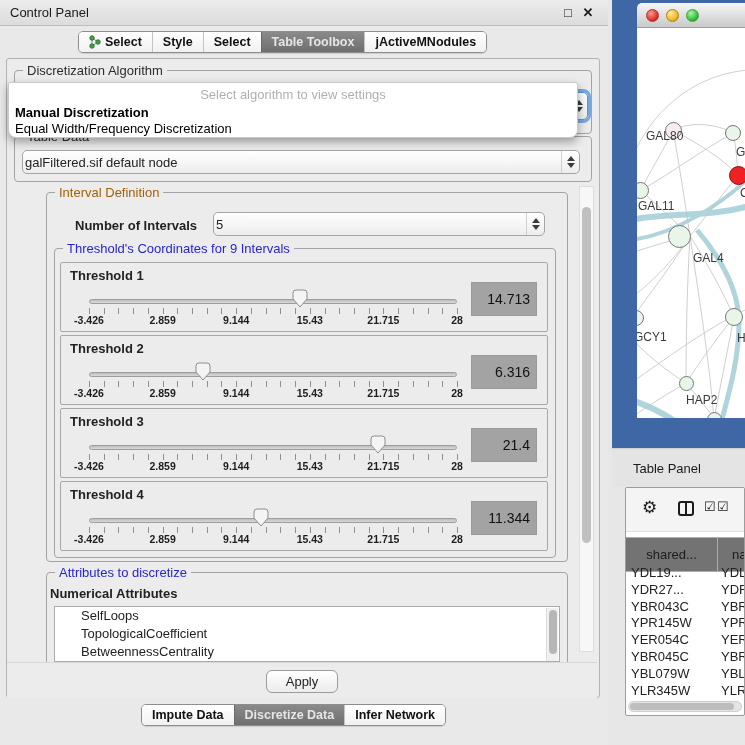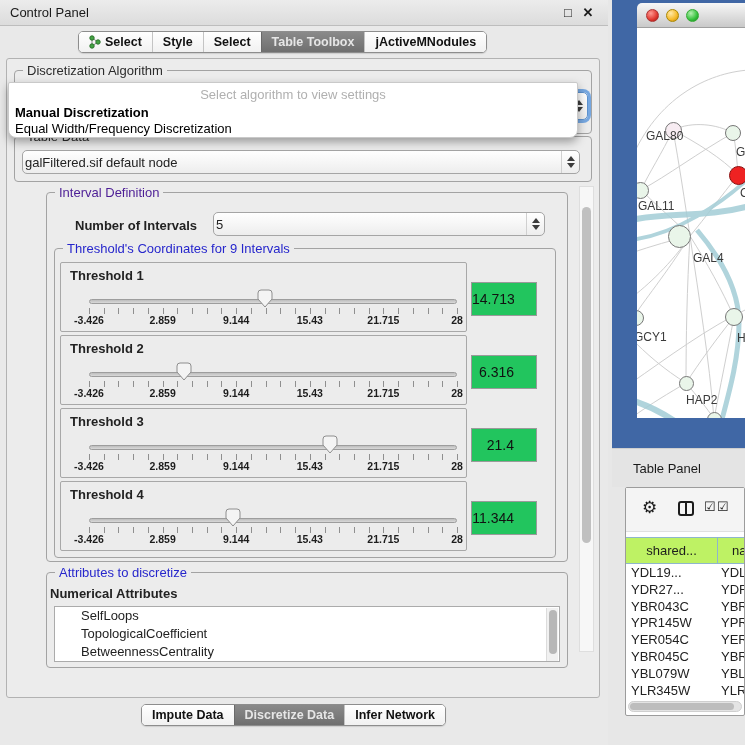--- a/index.html
+++ b/index.html
@@ -26,21 +26,21 @@
   .seg-tab.selected { background:linear-gradient(#8a8a8a,#6f6f6f); color:#e6e6e6;
     border-left:1px solid #6a6a6a; }
 
   .content-panel { position:absolute; left:6px; top:58px; width:594px; height:640px;
     background:#ececec; border:1px solid #b2b2b2; border-radius:3px; }
 
   .group { position:absolute; border:1px solid #a3a3a3; border-radius:4px; }
   .group-label { position:absolute; top:-8px; left:8px; background:#ececec; padding:0 4px;
     font-size:13px; line-height:15px; white-space:nowrap; }
   .gl-black { color:#2c2c2c; }
-  .gl-green { color:#4c1d95;text-align:center; }
+  .gl-green { color:#a16207;text-align:center; }
   .gl-blue  { color:#2626cc; }
 
   .combo { position:absolute; background:linear-gradient(#ffffff,#ededed); border:1px solid #a5a5a5;
     border-radius:5px; display:flex; align-items:center; font-size:13px; padding-left:2px; }
   .combo .val { flex:1; overflow:hidden; white-space:nowrap; }
   .stepper { width:18px; height:100%; display:flex; flex-direction:column; align-items:center;
     justify-content:center; gap:2px; border-left:1px solid #d0d0d0; }
   .arr-up { width:0; height:0; border-left:4px solid transparent; border-right:4px solid transparent;
     border-bottom:5px solid #3c3c3c; }
   .arr-dn { width:0; height:0; border-left:4px solid transparent; border-right:4px solid transparent;
@@ -50,34 +50,34 @@
   
   .popup { position:absolute; left:8px; top:82px; width:570px; height:56px; background:#ffffff;
     border:1px solid #c9c9c9; border-radius:2px 2px 8px 8px; z-index:30;
     box-shadow:0 4px 10px rgba(0,0,0,.35); }
   .popup-hint { position:absolute; top:4px; left:0; width:100%; text-align:center;
     color:#b0b0b0; font-size:13px; }
   .popup-opt1 { position:absolute; top:22px; left:6px; font-size:13px; font-weight:bold; color:#000; }
   .popup-opt2 { position:absolute; top:38px; left:6px; font-size:13px; color:#000; }
 
   
-  .th-panel { position:absolute; left:60px; width:407px; height:70px; background:#ececec;
+  .th-panel { position:absolute; left:60px; width:488px; height:70px; background:#ececec;
     border:1px solid #a8a8a8; border-radius:2px; }
   .th-title { position:absolute; left:9px; top:5px; font-size:13px; font-weight:bold; }
   .th-track { position:absolute; left:28px; top:36px; width:368px; height:5px; border-radius:3px;
     background:linear-gradient(#bdbdbd,#d9d9d9); border:1px solid #9d9d9d; }
   .th-thumb { position:absolute; top:26px; width:16px; height:19px; margin-left:-8px; }
   .th-ticks { position:absolute; left:28px; top:45px; width:369px; height:6px;
     background:repeating-linear-gradient(90deg,#8f8f8f 0px,#8f8f8f 1px,transparent 1px,transparent 14.72px); }
   .th-scale { position:absolute; left:28px; top:51px; width:368px; height:13px; }
   .th-scale span { position:absolute; transform:translateX(-50%); font-size:10.5px; font-weight:bold;
     color:#1d1d1d; white-space:nowrap;text-align:center; }
   .th-value { position:absolute; left:410px; top:19px; width:66px; height:34px; border:1px solid #9a9a9a;
-    background:#22c55e; font-family:"Liberation Sans",sans-serif; font-size:14px; text-align:right;
-    padding-right:22px; color:#111; }
+    background:#a3a3a3; font-family:"Liberation Sans",sans-serif; font-size:14px; text-align:right;
+    padding-right:6px; color:#111; }
 
   
   .attr-list { position:absolute; left:54px; top:606px; width:506px; height:56px; background:#ffffff;
     border:1px solid #ababab; overflow:hidden; font-size:13px; }
   .attr-item { padding:1px 0 1px 26px; line-height:16px; }
   .list-vscroll { position:absolute; right:1px; top:1px; width:12px; height:54px; background:#f1f1f1;
     border-left:1px solid #dcdcdc; }
   .list-vthumb { position:absolute; left:1.5px; top:2px; width:8px; height:44px; background:#b7b7b7;
     border-radius:4px; }
 
@@ -116,21 +116,21 @@
   .tp-title { position:absolute; left:21px; top:12px; font-size:13px; color:#1a1a1a; }
   .tp-panel { position:absolute; left:625px; top:487px; width:120px; height:229px; background:#ffffff;
     border:1px solid #9c9c9c; border-radius:2px; }
   .tp-toolbar { position:absolute; left:0; top:0; width:100%; height:44px; background:#f4f4f4;
     border-bottom:1px solid #e0e0e0; }
   .gear { position:absolute; left:16px; top:9px; font-size:17px; color:#1b1b1b; }
   .col-icon { position:absolute; left:52px; top:13px; width:16px; height:15px; border:2px solid #1b1b1b;
     border-radius:3px; }
   .col-icon::after { content:""; position:absolute; left:5px; top:0; width:2px; height:11px; background:#1b1b1b; }
   .chk { position:absolute; top:11px; font-size:13px; color:#1b1b1b; }
-  .tp-head-row { position:absolute; left:0; top:49px; width:100%; height:27px; background:#bef264;
+  .tp-head-row { position:absolute; left:0; top:49px; width:100%; height:35px; background:#737373;
     border-top:1px solid #8fb6cc; border-bottom:1px solid #8fb6cc; display:flex; }
   .tp-hcell { font-size:13px; color:#1c1c1c; display:flex; align-items:center; justify-content:center;
     overflow:hidden; white-space:nowrap; }
   .tp-hcell.c1 { width:92px; border-right:1px solid #8fb6cc; }
   .tp-hcell.c2 { flex:1; justify-content:flex-start; padding-left:14px; }
   .tp-rows { position:absolute; left:0; top:77px; width:100%; height:135px; overflow:hidden; }
   .tp-row { display:flex; height:16.8px; font-size:13px; }
   .tp-cell { overflow:hidden; white-space:nowrap; }
   .tp-cell.c1 { width:92px; padding-left:5px; }
   .tp-cell.c2 { flex:1; padding-left:3px; }
@@ -312,20 +312,23 @@
     <span style="position:absolute; left:50px; top:586px; font-size:13px; font-weight:bold;">Numerical Attributes</span>
     <div class="attr-list">
       <div class="attr-item">SelfLoops</div>
       <div class="attr-item">TopologicalCoefficient</div>
       <div class="attr-item">BetweennessCentrality</div>
       <div class="list-vscroll">
         <div class="list-vthumb"></div>
       </div>
     </div>
 
+    <div class="apply-strip">
+      <div class="apply-btn">Apply</div>
+    </div>
 
     <div class="inner-vscroll">
       <div class="inner-vthumb"></div>
     </div>
 
     <div class="seg-tabs" style="left:141px; top:704px;">
       <div class="seg-tab">
         <span>Impute Data</span>
       </div>
       <div class="seg-tab selected">

